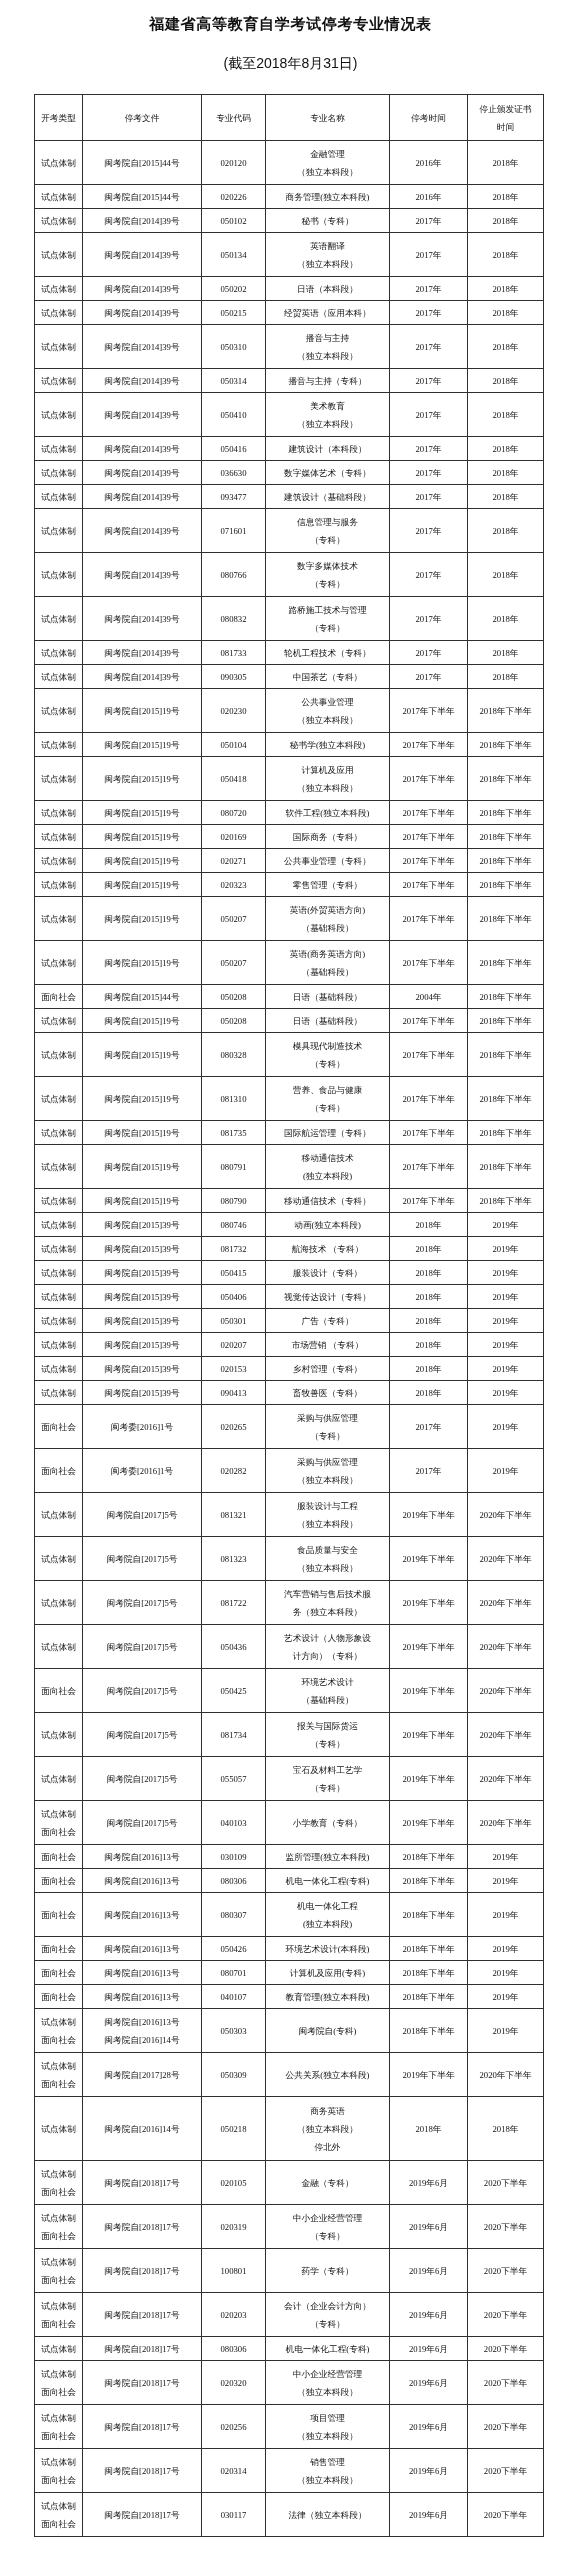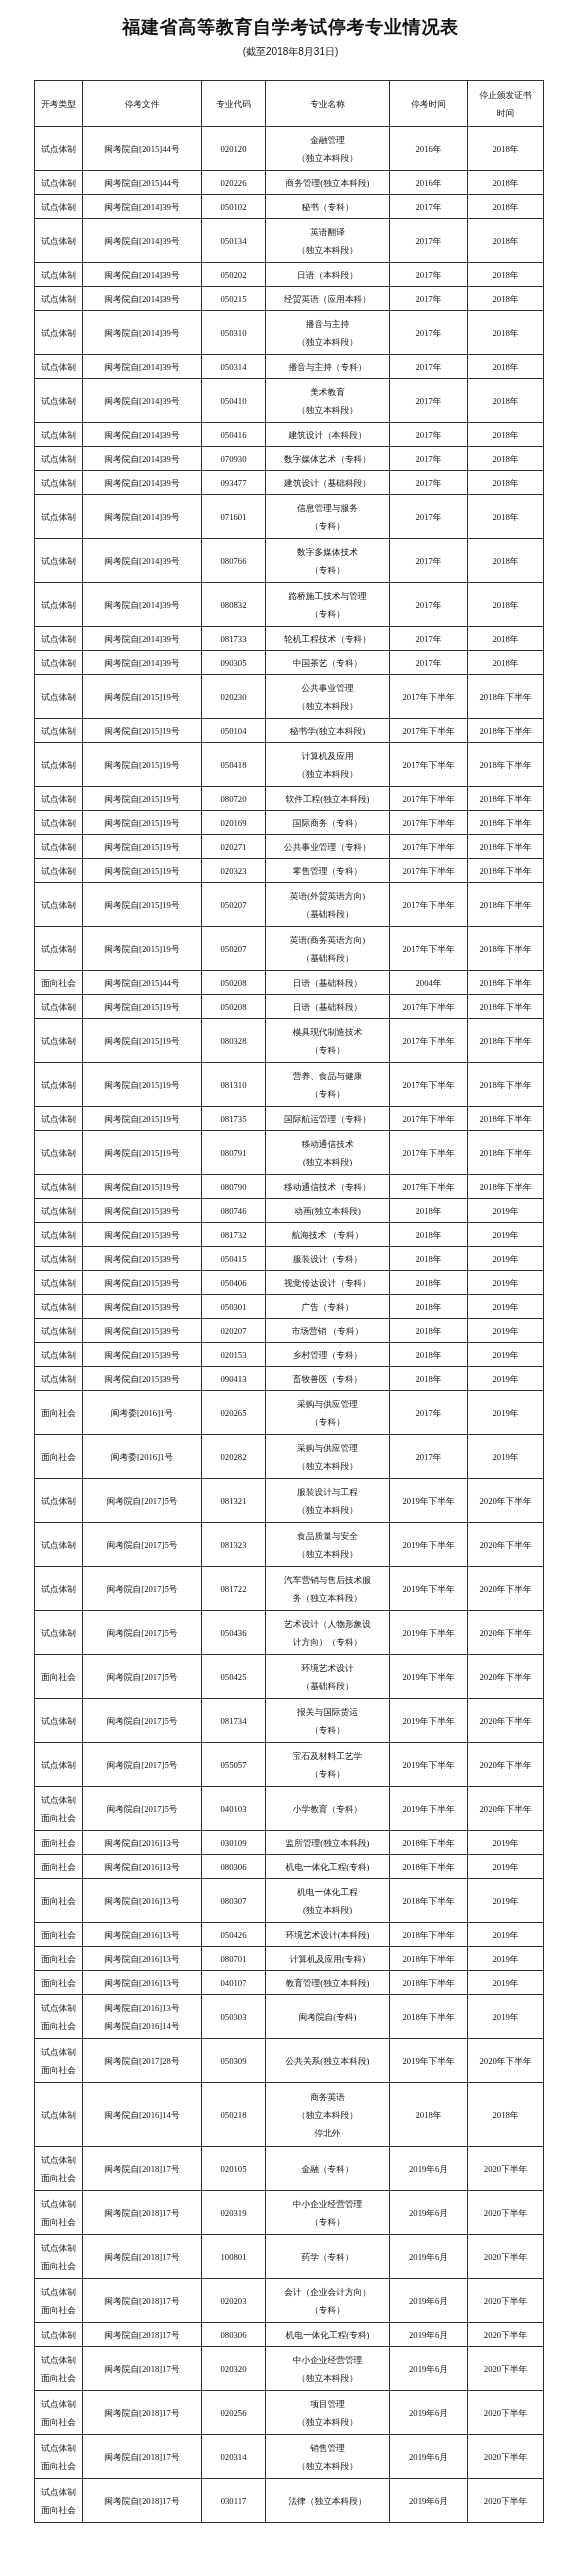--- a/index.html
+++ b/index.html
@@ -3,24 +3,24 @@
 <meta charset="utf-8">
 <style>
   html,body{margin:0;padding:0;}
   body{
     width:581px;height:2576px;background:#ffffff;color:#111;
     font-family:"Liberation Serif","DejaVu Serif",serif;
   }
   .page-title{
     padding-top:14.8px;text-align:center;
     font-family:"Liberation Sans","DejaVu Sans",sans-serif;
-    font-weight:bold;font-size:18px;letter-spacing:0.7px;
+    font-weight:bold;font-size:15px;letter-spacing:0.7px;
   }
   .page-subtitle{
-    margin-top:6px;text-align:center;font-size:10px;
+    margin-top:21px;text-align:center;font-size:14px;
     font-family:"Liberation Sans","DejaVu Sans",sans-serif;
   }
   table.stop-table{
     border-collapse:collapse;table-layout:fixed;
     margin:21.5px 0 0 34px;width:510px;
   }
   .stop-table th,.stop-table td{
     border:0.7px solid #2f2f2f;text-align:center;vertical-align:middle;
     font-weight:normal;font-size:8.7px;padding:0 1.3px;overflow:hidden;
   }
@@ -274,21 +274,21 @@
         </td>
       </tr>
       <tr class="h1">
         <td>
           <div class="line">试点体制</div>
         </td>
         <td>
           <div class="line">闽考院自[2014]39号</div>
         </td>
         <td>
-          <div class="line">070930</div>
+          <div class="line">036630</div>
         </td>
         <td>
           <div class="line">数字媒体艺术（专科）</div>
         </td>
         <td>
           <div class="line">2017年</div>
         </td>
         <td>
           <div class="line">2018年</div>
         </td>

